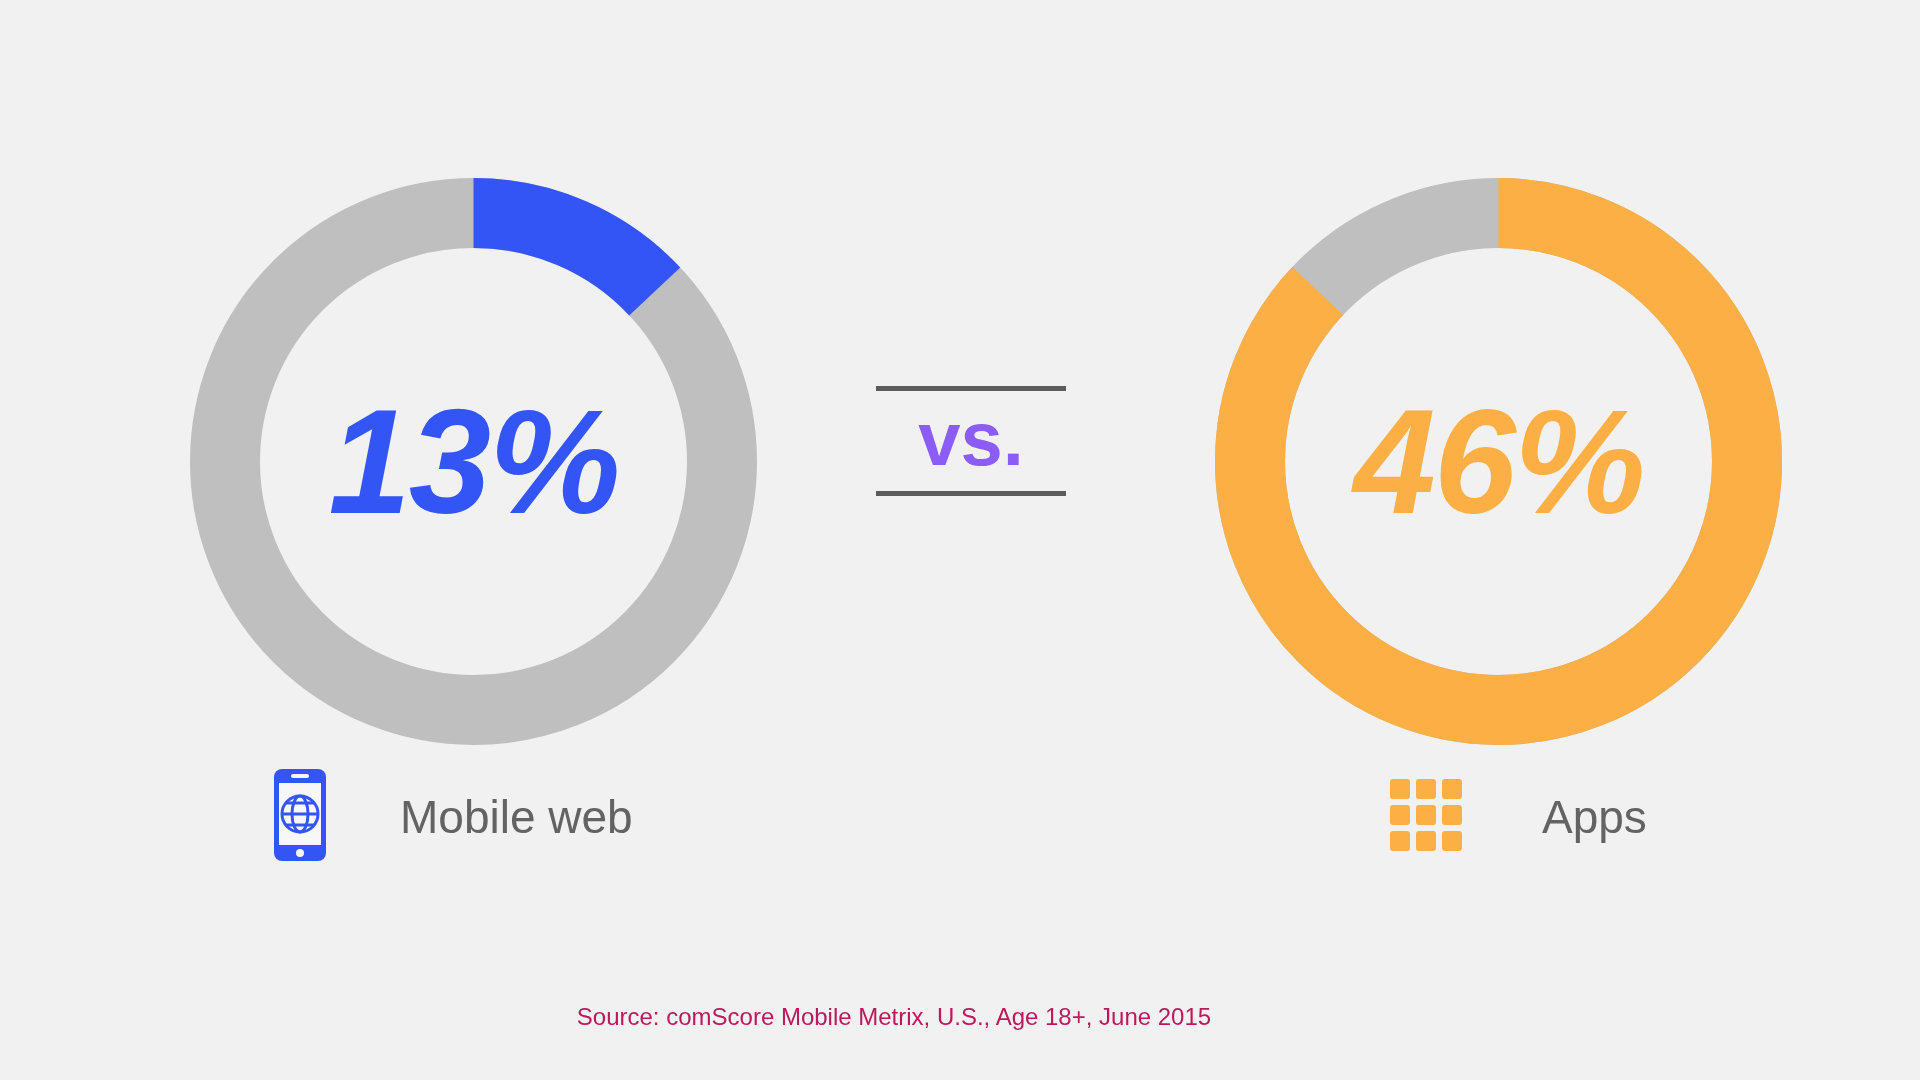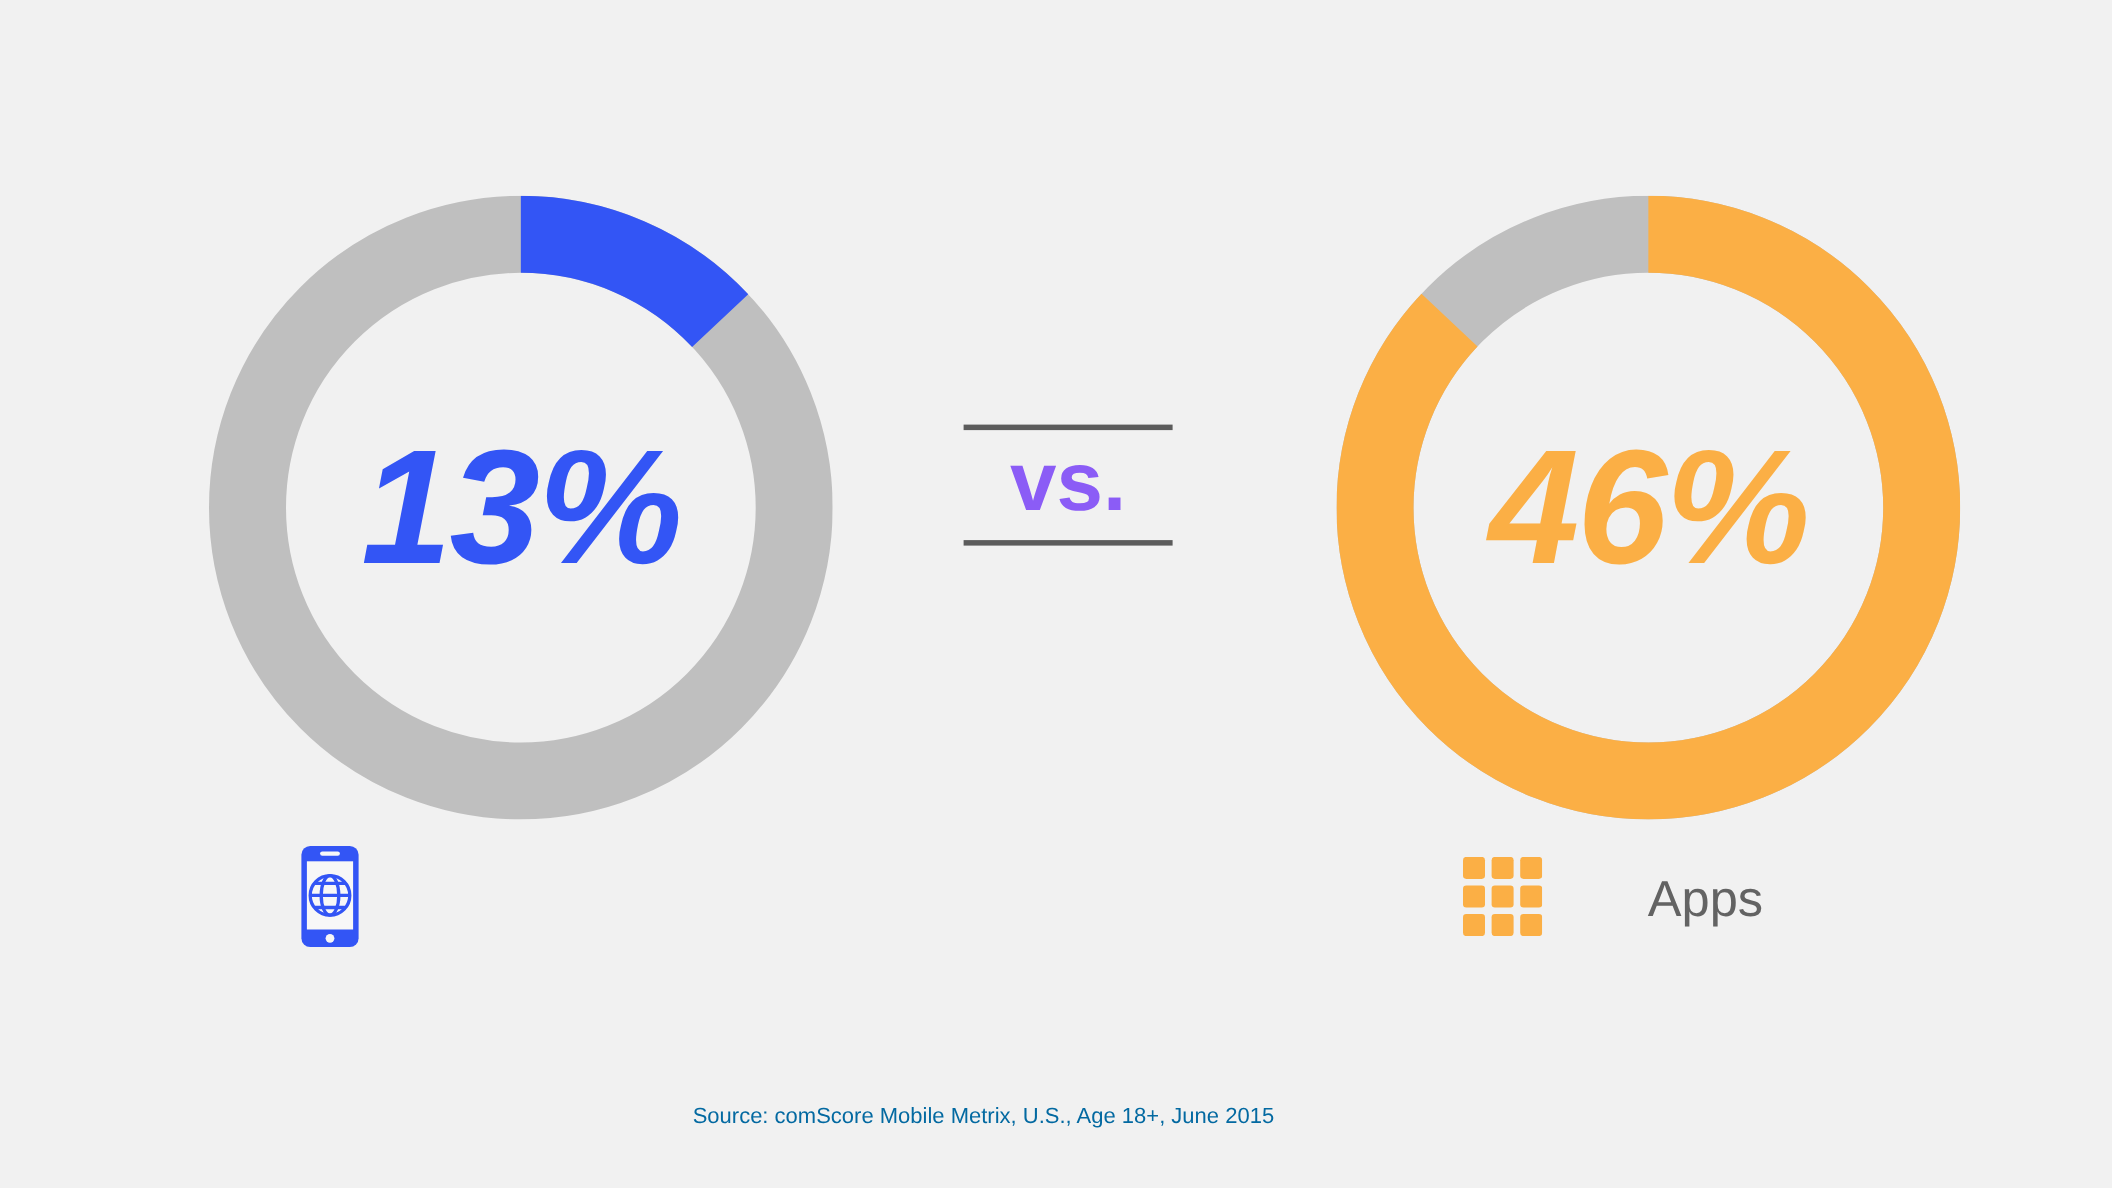--- a/index.html
+++ b/index.html
@@ -85,21 +85,21 @@
 
   
   .legend {
     position: absolute;
     top: 762px;
     height: 110px;
     display: flex;
     align-items: center;
   }
   #legend-left  { left: 272px; }
-  #legend-right { left: 1330px; gap: 16px; }
+  #legend-right { left: 1390px; }
 
   .legend-label {
     color: #636363;
     font-size: 46px;
     line-height: 1;
     white-space: nowrap;
   }
   #legend-label-left  { margin-left: 72px; }
   #legend-label-right { margin-left: 80px; }
 
@@ -108,22 +108,22 @@
     flex: 0 0 auto;
   }
 
   
   #source-note {
     position: absolute;
     top: 1005px;
     left: 0;
     width: 1788px;
     text-align: center;
-    color: #0369a1;
-    font-size: 20px;
+    color: #be185d;
+    font-size: 24px;
     line-height: 1;
   }
 </style>
 </head>
 <body>
 
 <div id="stage">
 
   <div class="donut-block" id="donut-block-left">
     <svg class="donut-svg" viewBox="0 0 567 567">
@@ -160,20 +160,21 @@
         <circle cx="28" cy="86" r="4" fill="#f7f7f7"></circle>
         <g fill="none" stroke="#3355f5" stroke-width="3">
           <circle cx="28" cy="47" r="18"></circle>
           <ellipse cx="28" cy="47" rx="8" ry="18"></ellipse>
           <line x1="10" y1="47" x2="46" y2="47"></line>
           <line x1="13.5" y1="36" x2="42.5" y2="36"></line>
           <line x1="13.5" y1="58" x2="42.5" y2="58"></line>
         </g>
       </svg>
     </span>
+    <span class="legend-label" id="legend-label-left">Mobile web</span>
   </div>
 
   <div class="legend" id="legend-right">
     <span class="legend-icon">
       <svg width="72" height="72" viewBox="0 0 72 72" aria-hidden="true">
         <g fill="#fbaf45">
           <rect x="0" y="0" width="20" height="20" rx="3" ry="3"></rect>
           <rect x="26" y="0" width="20" height="20" rx="3" ry="3"></rect>
           <rect x="52" y="0" width="20" height="20" rx="3" ry="3"></rect>
           <rect x="0" y="26" width="20" height="20" rx="3" ry="3"></rect>

